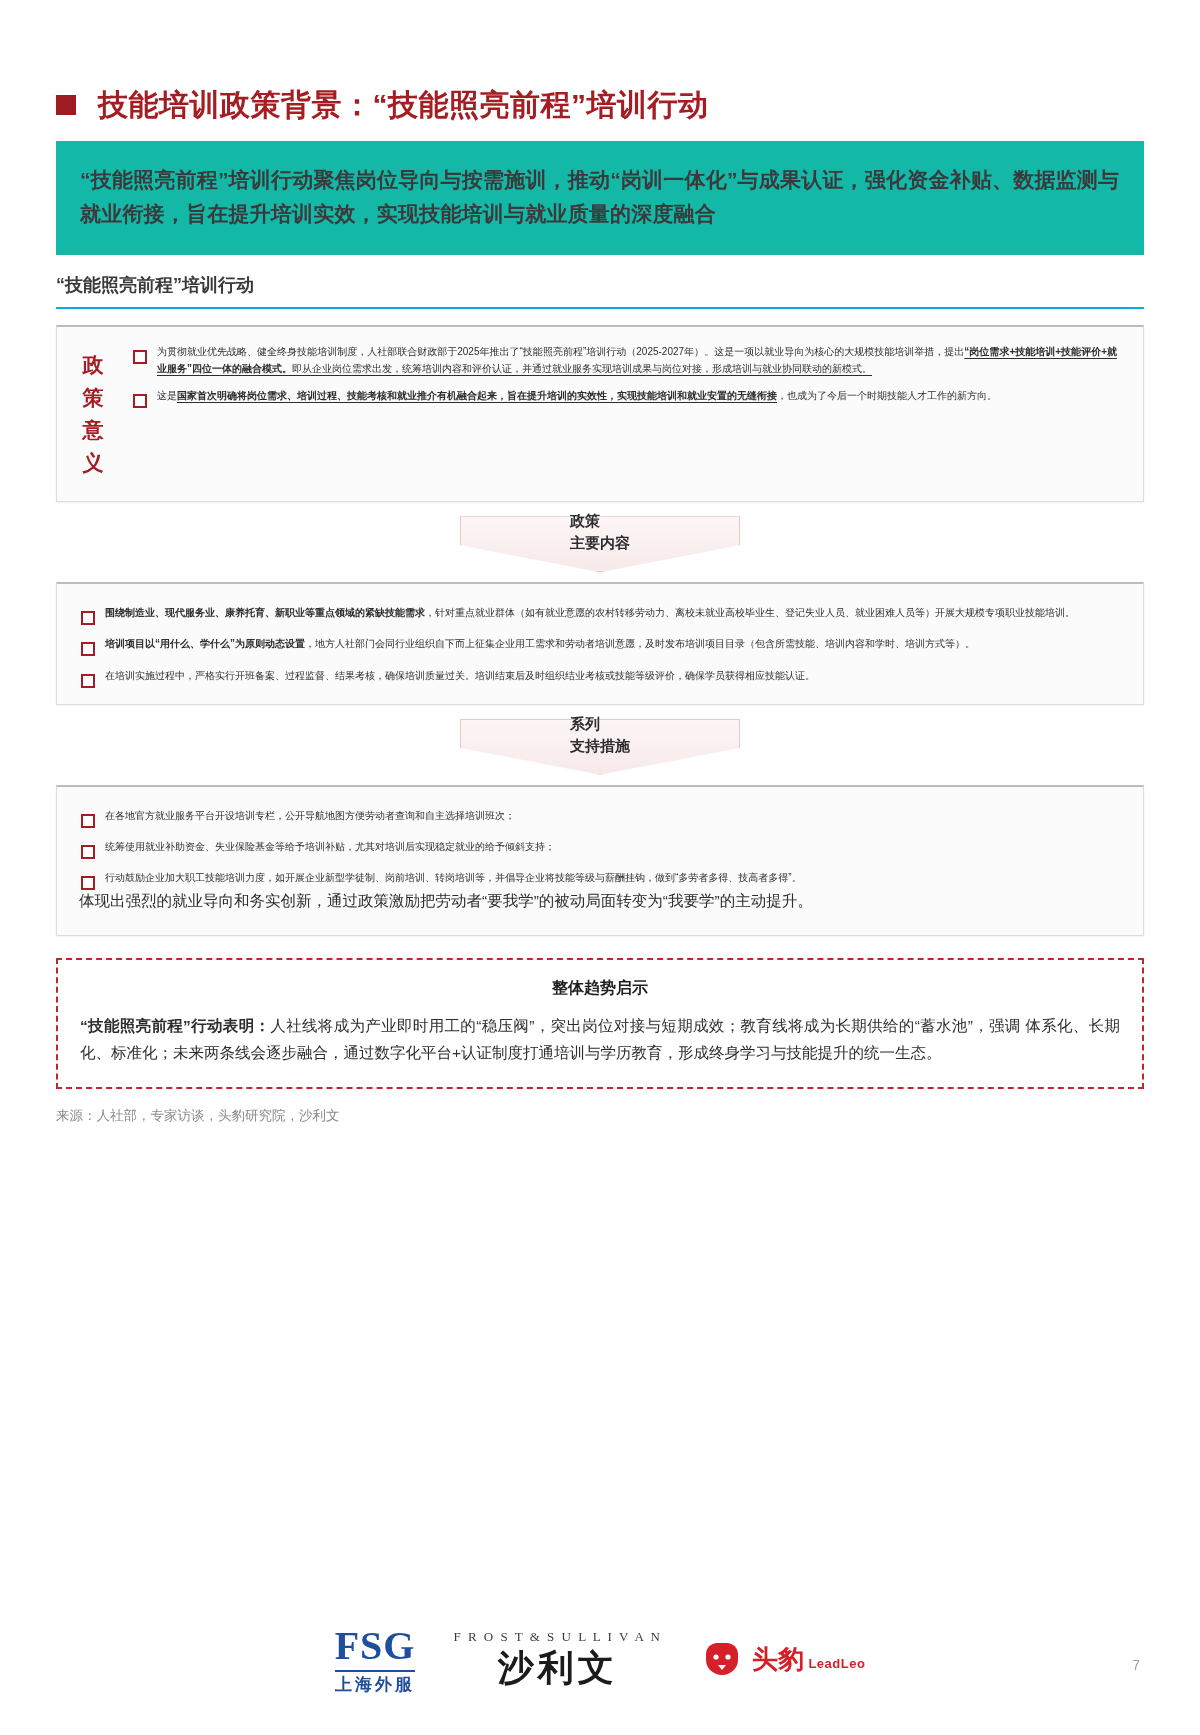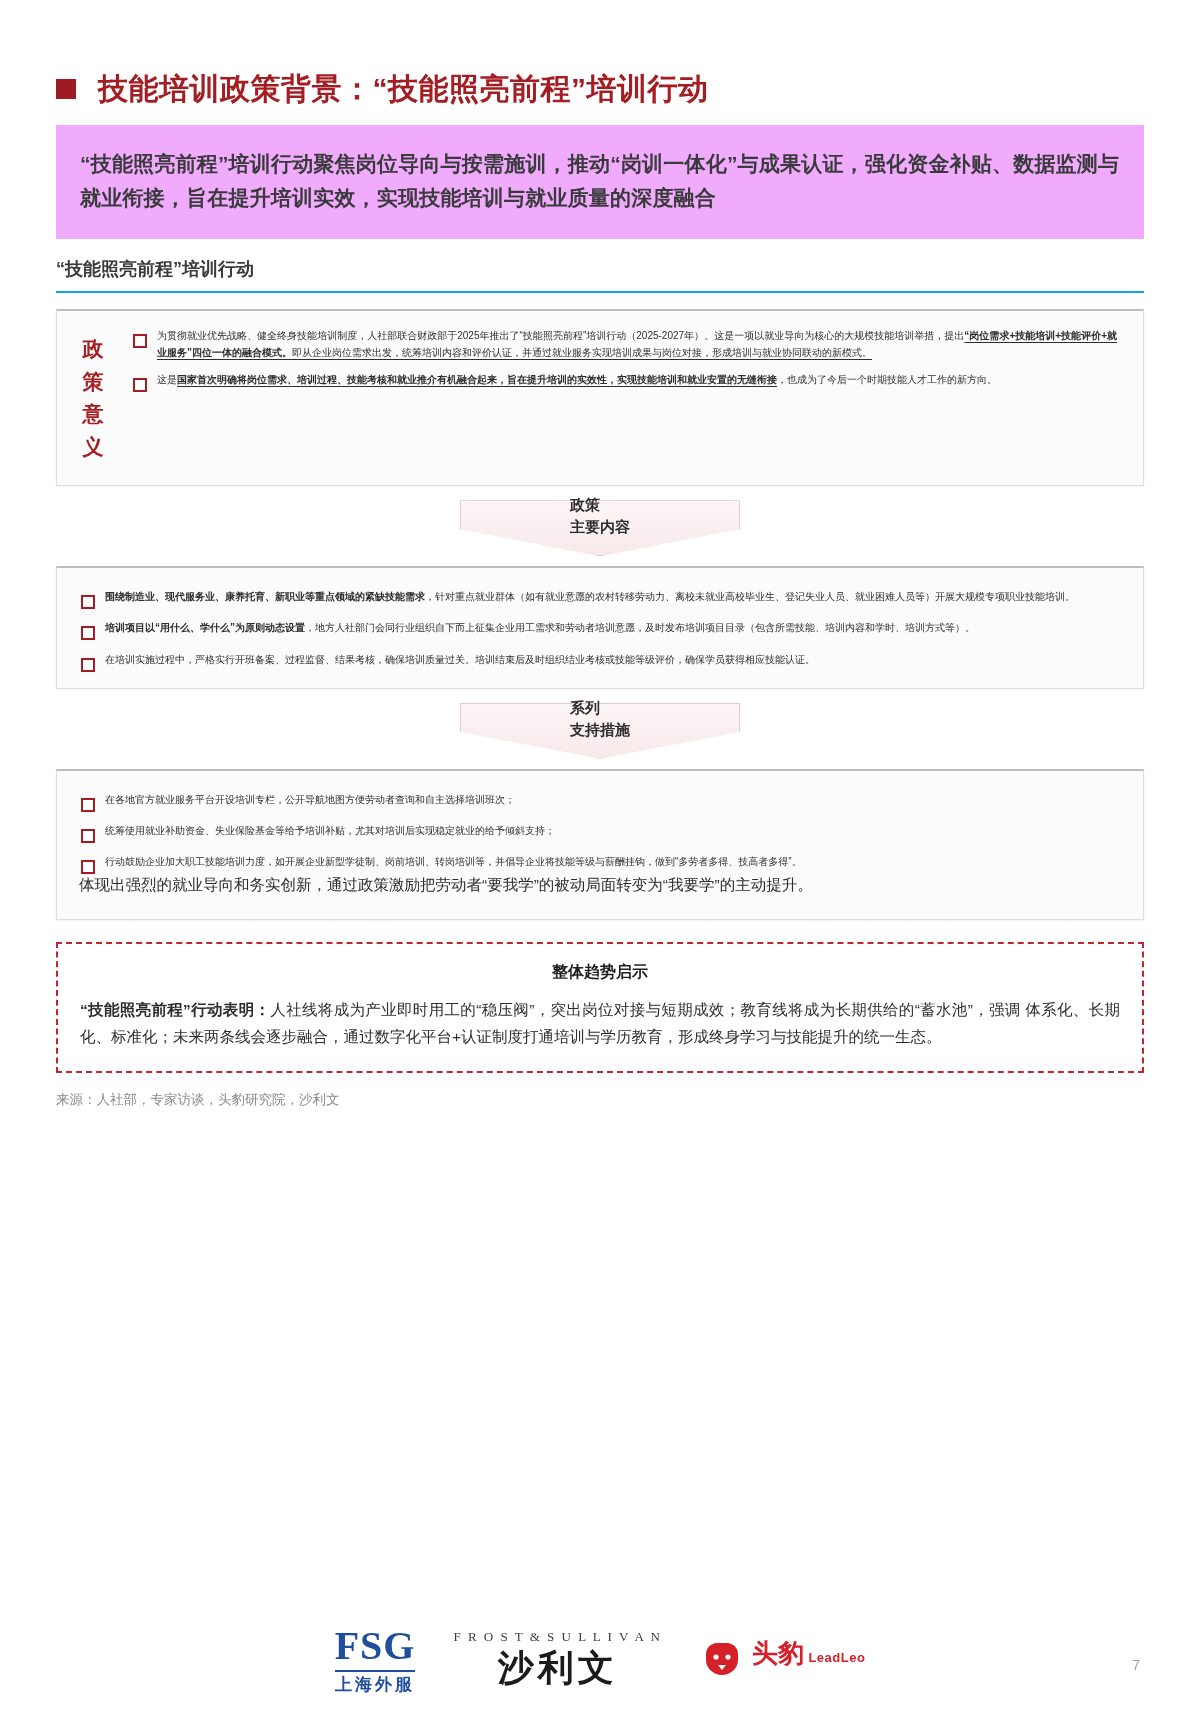--- a/index.html
+++ b/index.html
@@ -5,33 +5,33 @@
   * { box-sizing: border-box; }
   html, body { margin:0; padding:0; }
   body {
     width:1200px; height:1735px;
     background:#ffffff;
     font-family:"Liberation Sans","DejaVu Sans",sans-serif;
     color:#231f20;
     position:relative;
     overflow:hidden;
   }
-  .page { position:relative; width:1200px; height:1735px; padding:0 56px; }
+  .page { position:relative; width:1200px; height:1735px; padding:16px 56px; }
 
   
   .title-row { display:flex; align-items:center; padding-top:72px; }
   .title-marker { width:20px; height:20px; background:#9e1b22; margin-right:22px; flex:0 0 auto; }
   .title-text {
     color:#a41d22; font-size:30px; font-weight:bold; letter-spacing:.5px;
     line-height:1.1; white-space:nowrap;
   }
 
   
   .lead {
-    margin-top:20px; background:#f0abfc; padding:22px 24px 24px 24px;
+    margin-top:20px; background:#14b8a6; padding:22px 24px 24px 24px;
     font-size:21px; font-weight:bold; line-height:1.62; color:#3a3a3c;
     letter-spacing:.2px;
   }
 
   
   .section-head {
     margin-top:18px; font-size:18px; font-weight:bold; color:#3a3a3c;
     padding-bottom:10px; border-bottom:2px solid #0ea5e9;
   }
 
@@ -97,21 +97,21 @@
             align-items:center; justify-content:center; gap:38px; }
   .logo-fsg { text-align:center; line-height:1; }
   .logo-fsg .fsg { font-family:"Liberation Serif","DejaVu Serif",serif; font-size:40px;
                    font-weight:bold; color:#1f4e9c; letter-spacing:1px; }
   .logo-fsg .fsg-sub { font-size:17px; font-weight:bold; color:#1f4e9c; letter-spacing:3px;
                        margin-top:4px; border-top:2px solid #1f4e9c; padding-top:4px; }
   .logo-fs { text-align:center; line-height:1.15; }
   .logo-fs .fs-en { font-family:"Liberation Serif","DejaVu Serif",serif; font-size:13px;
                     color:#3c3c3c; letter-spacing:2px; }
   .logo-fs .fs-cn { font-size:36px; font-weight:bold; color:#1b1b1b; letter-spacing:4px; margin-top:2px; }
-  .logo-leadleo { display:flex; gap:8px; }
+  .logo-leadleo { display:flex; align-items:center; gap:8px; }
   .leo-mark { width:44px; height:40px; position:relative; }
   .leo-mark svg { display:block; }
   .logo-leadleo .ll-cn { font-size:26px; font-weight:bold; color:#d5202a; line-height:1.05; }
   .logo-leadleo .ll-en { font-size:13px; font-weight:bold; color:#d5202a; letter-spacing:.5px; }
   .page-num { position:absolute; right:60px; bottom:62px; font-size:14px; color:#a0a0a4; }
 </style>
 </head>
 <body>
 
 <div class="page">

